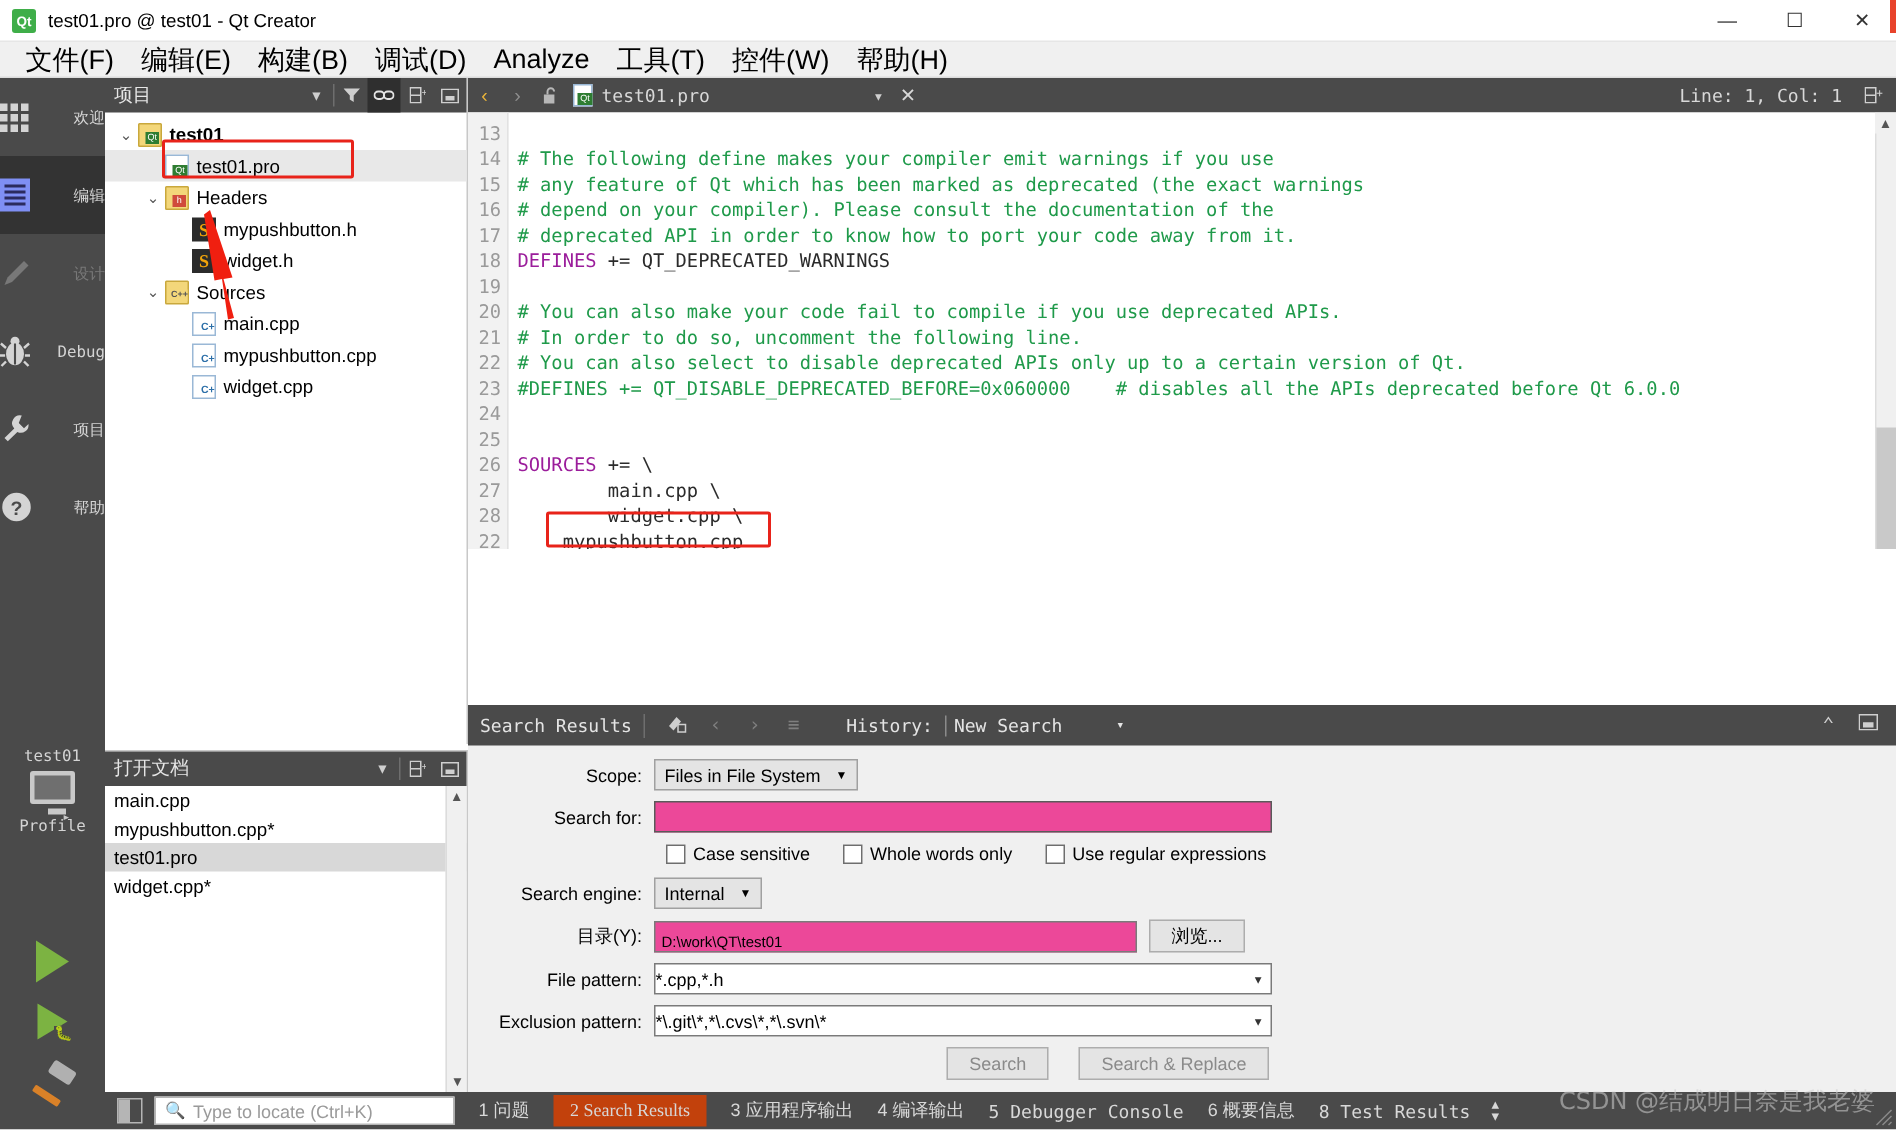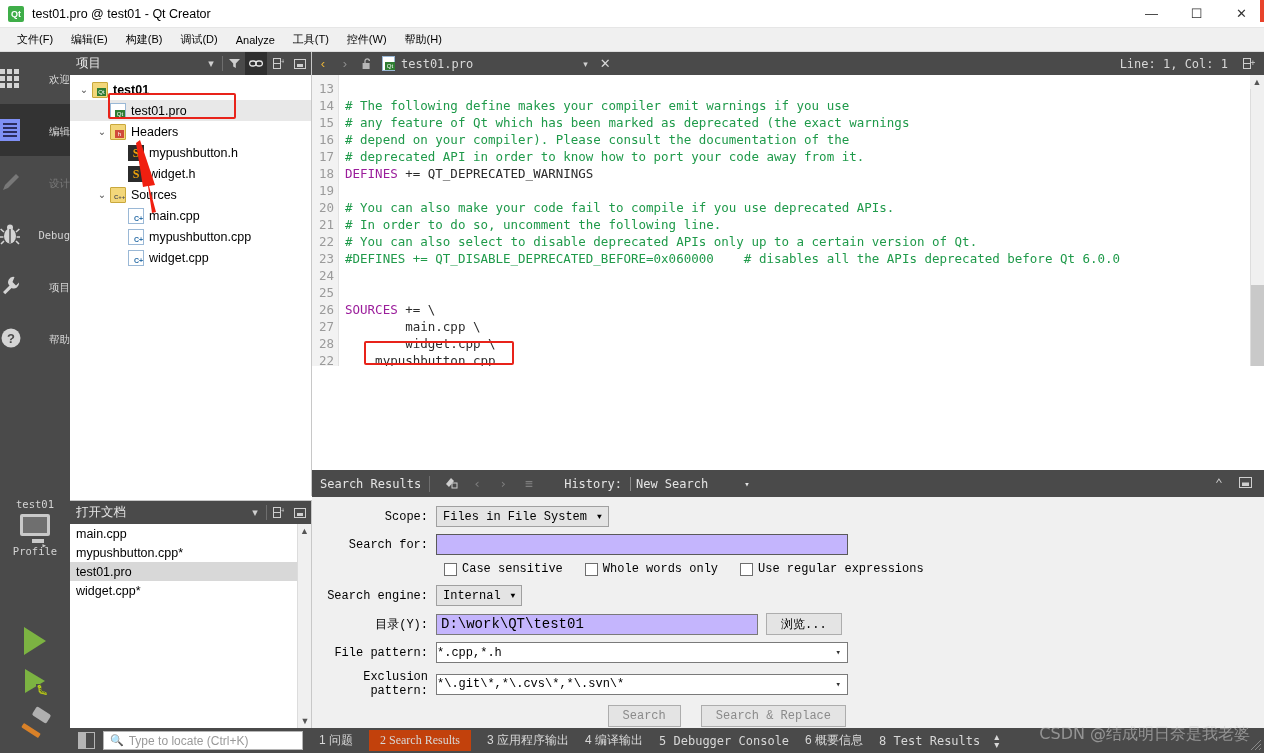--- a/index.html
+++ b/index.html
@@ -35,21 +35,21 @@
     position: absolute; right: 0; top: 0; width: 4px; height: 22px; background: #e8432b;
   }
 
   
   .menubar {
     position: absolute; top: 28px; left: 0; width: 1264px; height: 24px;
     background: #f0f0f0; border-bottom: 1px solid #dcdcdc;
     display: flex; align-items: center; padding-left: 8px;
   }
   .menu-item {
-    padding: 3px 9px; font-size: 11px; color: #000; cursor: default;
+    padding: 3px 9px; font-size: 18px; color: #000; cursor: default;
   }
 
   
   .modebar {
     position: absolute; top: 52px; left: 0; width: 70px; height: 701px;
     background: #4a4a4a;
   }
   .mode-item {
     width: 70px; height: 52px; display: flex; 
     align-items: center; justify-content: space-between; color: #d4d4d4;
@@ -207,31 +207,31 @@
     height: 27px; background: #4a4a4a; color: #e4e4e4;
     display: flex; align-items: center; padding-left: 8px;
     font-family: "DejaVu Sans Mono", monospace; font-size: 12px;
   }
   .sr-head .vsep { width:1px; height: 16px; background:#6e6e6e; margin: 0 8px;}
   .sr-ic { width: 26px; text-align:center; font-size: 13px; color:#cfcfcf;}
   .sr-ic.dis { color: #7f7f7f; }
   .sr-hist { margin-left: 22px; }
   .sr-hist-val { margin-left: 8px; padding-left: 5px; border-left: 1px solid #8b8b8b; }
   .sr-right { margin-left:auto; display:flex; align-items:center; padding-right: 6px;}
-  .sr-body { padding: 9px 0 0 0; font-family: Liberation Mono, monospace; font-size: 12px; color:#000;}
+  .sr-body { padding: 9px 0 0 0; font-family: Liberation Sans, sans-serif; font-size: 12px; color:#000;}
   .frow { display: flex; align-items: center; margin-bottom: 7px; }
   .flabel { width: 124px; text-align: right; padding-right: 8px; flex: 0 0 124px; }
   .combo {
     background: #e4e4e4; border: 1px solid #a0a0a0; height: 21px;
     display:flex; align-items:center; padding: 0 6px; font-size: 12px;
   }
   .combo .carrow { margin-left: 10px; font-size: 8px; }
   .tinput {
-    background: #c4b5fd; border: 1px solid #7a7a7a; height: 21px; padding: 0 4px;
-    display:flex; align-items:center; font-size: 14px; color:#000;
+    background: #ec4899; border: 1px solid #7a7a7a; height: 21px; padding: 0 4px;
+    display:flex; align-items:flex-end; font-size: 10px; color:#000;
   }
   .tinput.focus { border-color: #5a5a5a; }
   .combo-input {
     background: #fff; border: 1px solid #7a7a7a; height: 21px; padding: 0 0;
     display:flex; align-items:center; font-size: 12px; color:#000; position: relative;
   }
   .combo-input .carrow { position:absolute; right: 6px; font-size: 9px; color:#333;}
   .cbrow { display:flex; align-items:center; margin: 2px 0 9px 132px; }
   .cbox { width: 13px; height: 13px; border: 1px solid #6e6e6e; background:#fff; margin-right: 5px;}
   .btn {

